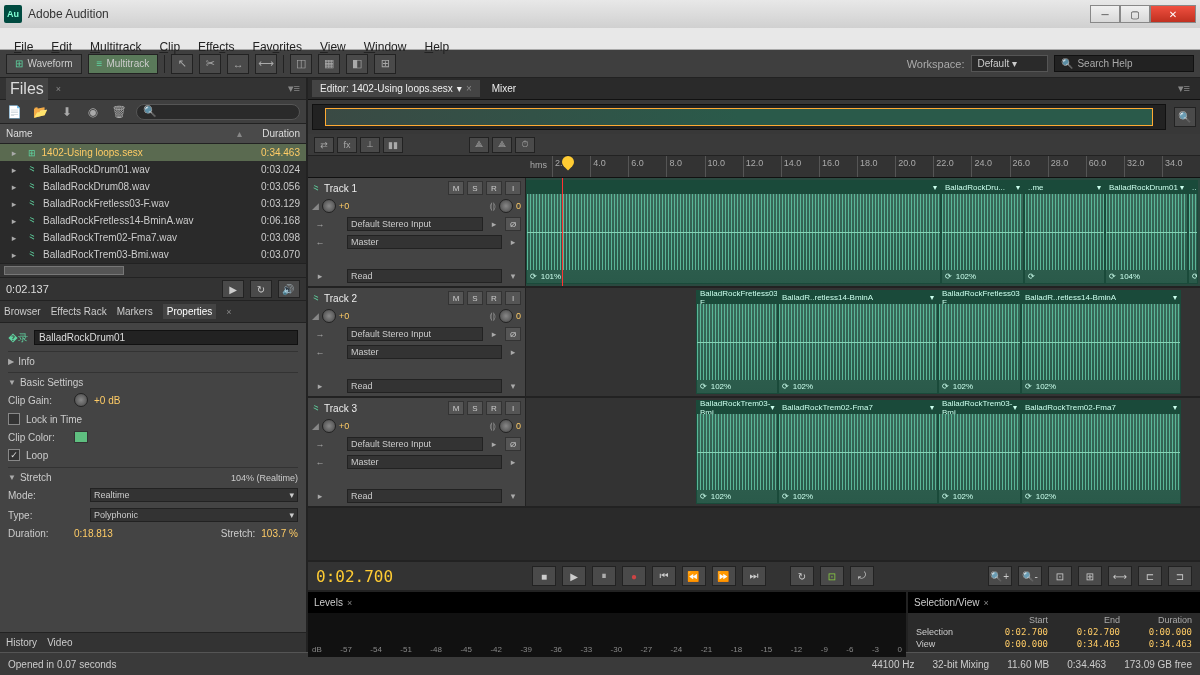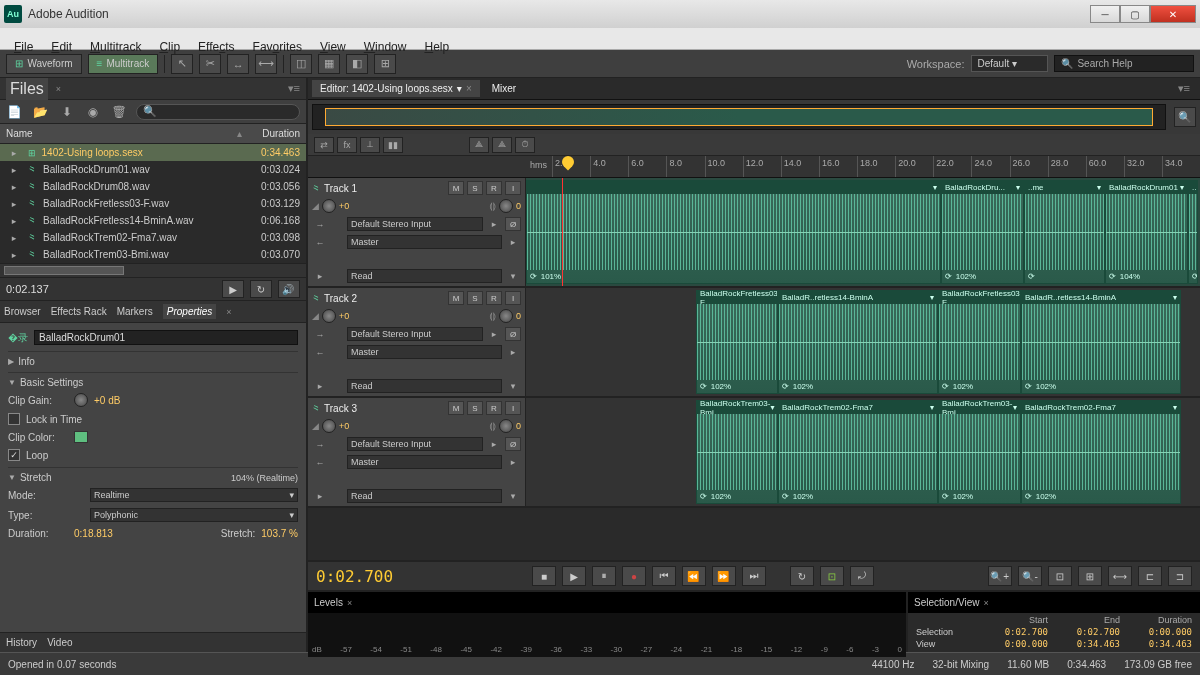--- a/index.html
+++ b/index.html
@@ -38,21 +38,21 @@
 .file-row.sel { background:#5a6a50; color:#ffcc66; }
 .file-row .wave-ico { color:#5fd4a0; font-size:9px; }
 .file-row .fn { flex:1; overflow:hidden; text-overflow:ellipsis; white-space:nowrap; }
 .file-row .fd { width:58px; text-align:right; }
 .hscroll { height:14px; background:#333; border-top:1px solid #222; position:relative; }
 .hscroll .thumb { position:absolute; left:4px; top:2px; width:120px; height:9px; background:#555; border:1px solid #777; }
 .time-row { height:24px; background:#333; display:flex; align-items:center; padding:0 6px; gap:6px; border-top:1px solid #222; border-bottom:1px solid #222; }
 .time-readout { color:#ddd; font-size:11px; flex:1; }
 .sm-btn { width:22px; height:18px; background:#4a4a4a; border:1px solid #222; color:#ccc; display:flex; align-items:center; justify-content:center; font-size:10px; }
 .prop-tabs { height:22px; background:#333; display:flex; align-items:center; padding:0 4px; gap:10px; border-bottom:1px solid #222; font-size:10px; }
-.prop-tabs span.active { color:#fff; background:#444; padding:2px 4px;font-style:italic; }
+.prop-tabs span.active { color:#fff; background:#444; padding:2px 4px; }
 .prop-body { flex:1; background:#444; padding:4px 8px; overflow:hidden; }
 .prop-row { display:flex; align-items:center; gap:6px; padding:3px 0; font-size:10px; }
 .prop-label { color:#ccc; width:60px; }
 .prop-val { color:#ffcc66; }
 .text-in { background:#222; border:1px solid #111; color:#ddd; padding:1px 4px; font-size:10px; flex:1; }
 .knob { width:14px; height:14px; border-radius:50%; background:radial-gradient(#888,#444); border:1px solid #222; }
 .checkbox { width:12px; height:12px; border:1px solid #888; background:#333; display:inline-flex; align-items:center; justify-content:center; font-size:9px; color:#ddd; }
 .section-head { color:#ccc; font-size:10px; padding:4px 0 2px; display:flex; align-items:center; gap:4px; border-top:1px solid #333; margin-top:3px; }
 .section-head .tri { color:#aaa; font-size:8px; }
 .right-area { flex:1; display:flex; flex-direction:column; }

